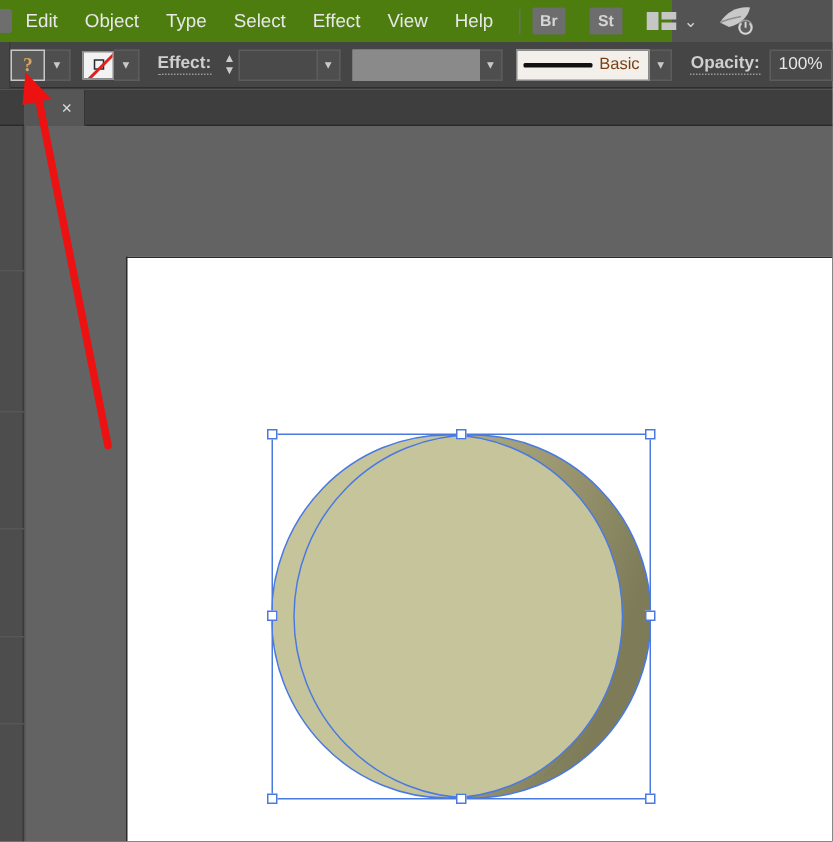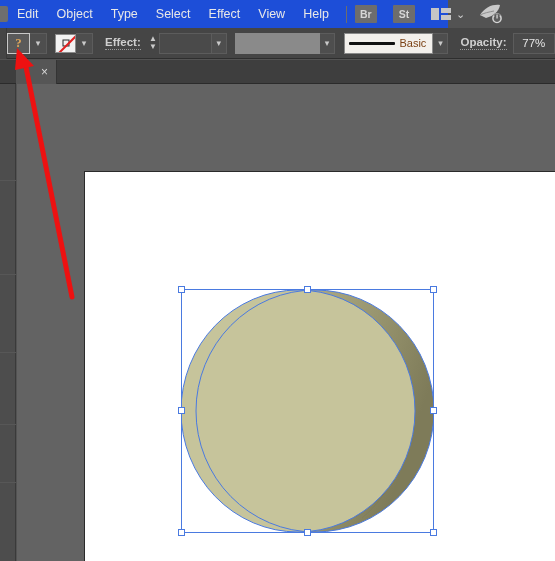--- a/index.html
+++ b/index.html
@@ -13,21 +13,21 @@
   #app {
     position: relative;
     width: 555px; height: 561px;
     overflow: hidden;
   }
 
   
   .menubar {
     position: absolute; left: 0; top: 0;
     width: 448px; height: 28px;
-    background: #1d4ed8;
+    background: #4d7c0f;
     display: flex; align-items: center;
   }
   .menubar-logo {
     width: 14px; height: 16px;
     margin-left: -6px;
     background: #6e6e6e;
     border-radius: 2px;
     flex: 0 0 auto;
   }
   .menu-item {
@@ -366,21 +366,21 @@
     <div class="field field-profile" style="margin-left:8px"></div>
     <div class="mini-drop">▾</div>
 
     <div class="brush-box" style="margin-left:9px">
       <div class="brush-stroke"></div>
       <div class="brush-label">Basic</div>
     </div>
     <div class="mini-drop">▾</div>
 
     <div class="cb-label">Opacity:</div>
-    <div class="opacity-val">77%</div>
+    <div class="opacity-val">100%</div>
   </div>
 
   <div class="tabbar">
     <div class="doc-tab">
       <span class="doc-tab-close">×</span>
     </div>
   </div>
 
   <div class="toolstrip">
     <div class="toolstrip-tick" style="top:96px"></div>

